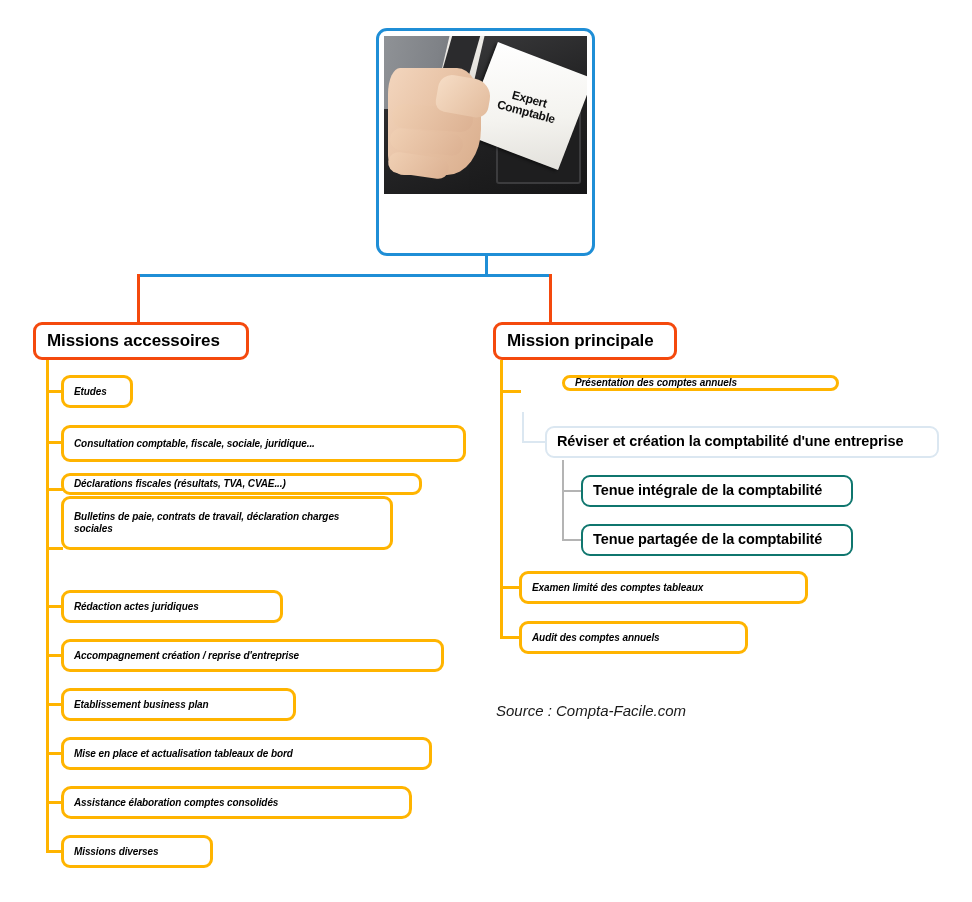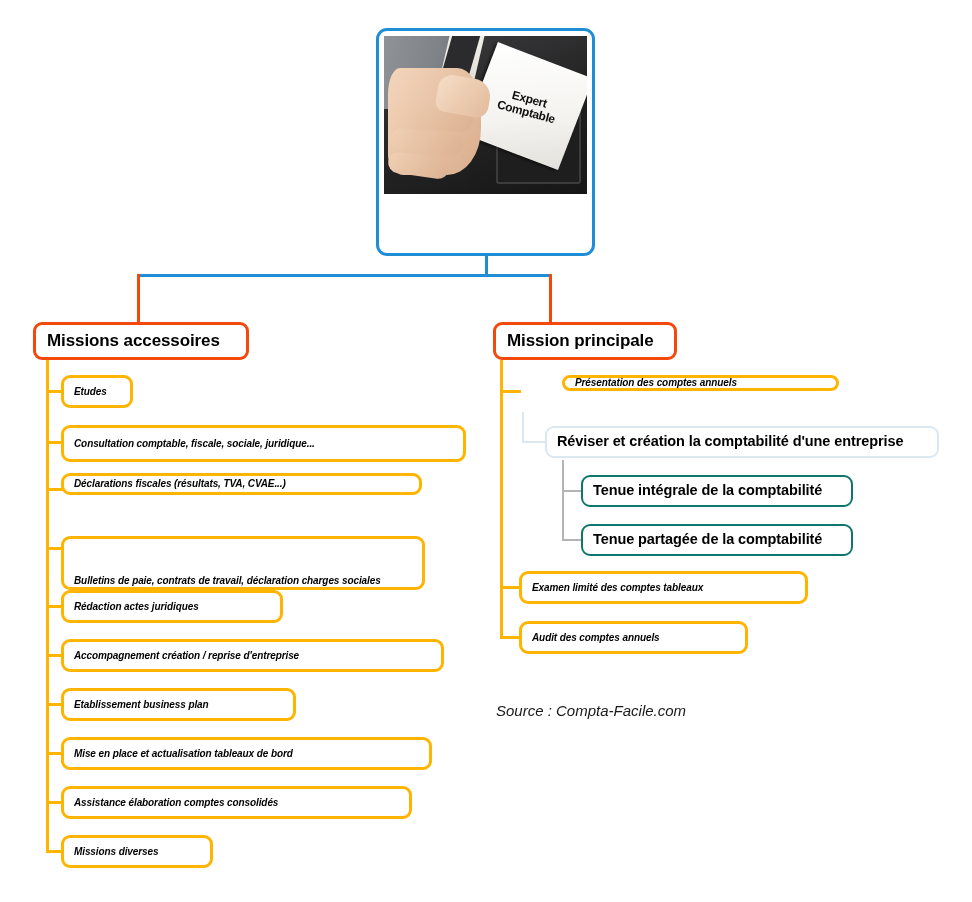--- a/index.html
+++ b/index.html
@@ -251,41 +251,41 @@
   </div>
 
   <div class="node amber" style="left:61px; top:425px; width:405px; height:37px;">
     <span>Consultation comptable, fiscale, sociale, juridique...</span>
   </div>
 
   <div class="node amber" style="left:61px; top:473px; width:361px; height:22px;">
     <span>Déclarations fiscales (résultats, TVA, CVAE...)</span>
   </div>
 
-  <div class="node amber" style="left:61px; top:536px; width:364px; height:54px;align-items:flex-end;">
+  <div class="node amber" style="left:61px; top:496px; width:332px; height:54px;">
     <span>Bulletins de paie, contrats de travail, déclaration charges sociales</span>
   </div>
 
   <div class="node amber" style="left:61px; top:590px; width:222px; height:33px;">
     <span>Rédaction actes juridiques</span>
   </div>
 
   <div class="node amber" style="left:61px; top:639px; width:383px; height:33px;">
     <span>Accompagnement création / reprise d'entreprise</span>
   </div>
 
   <div class="node amber" style="left:61px; top:688px; width:235px; height:33px;">
     <span>Etablissement business plan</span>
   </div>
 
   <div class="node amber" style="left:61px; top:737px; width:371px; height:33px;">
     <span>Mise en place et actualisation tableaux de bord</span>
   </div>
 
-  <div class="node amber" style="left:61px; top:786px; width:351px; height:33px;">
+  <div class="node amber" style="left:61px; top:786px; width:351px; height:33px;border-radius:10px;">
     <span>Assistance élaboration comptes consolidés</span>
   </div>
 
   <div class="node amber" style="left:61px; top:835px; width:152px; height:33px;">
     <span>Missions diverses</span>
   </div>
 
   <div class="node branch-head" style="left:493px; top:322px; width:184px;">
     <span>Mission principale</span>
   </div>

